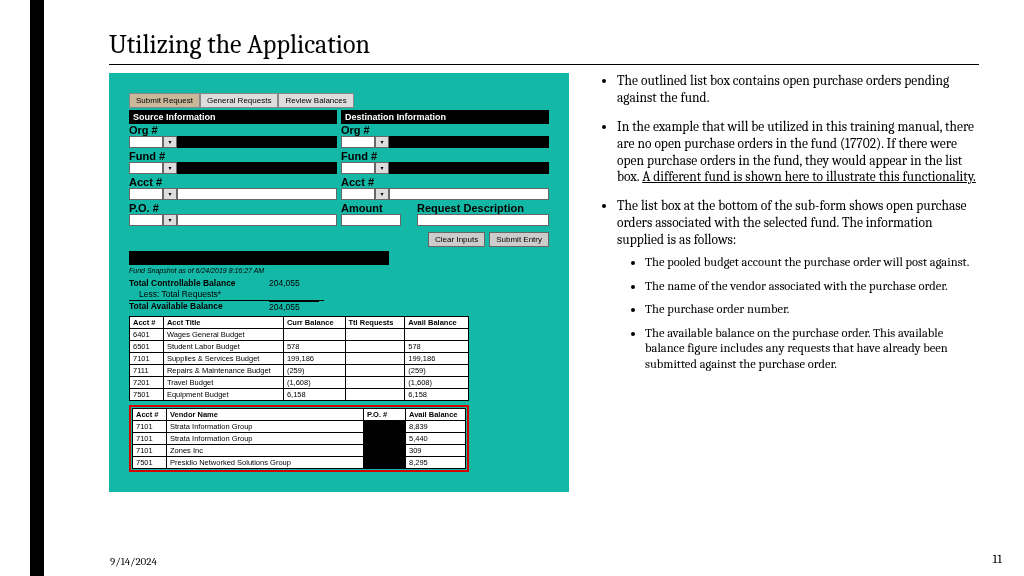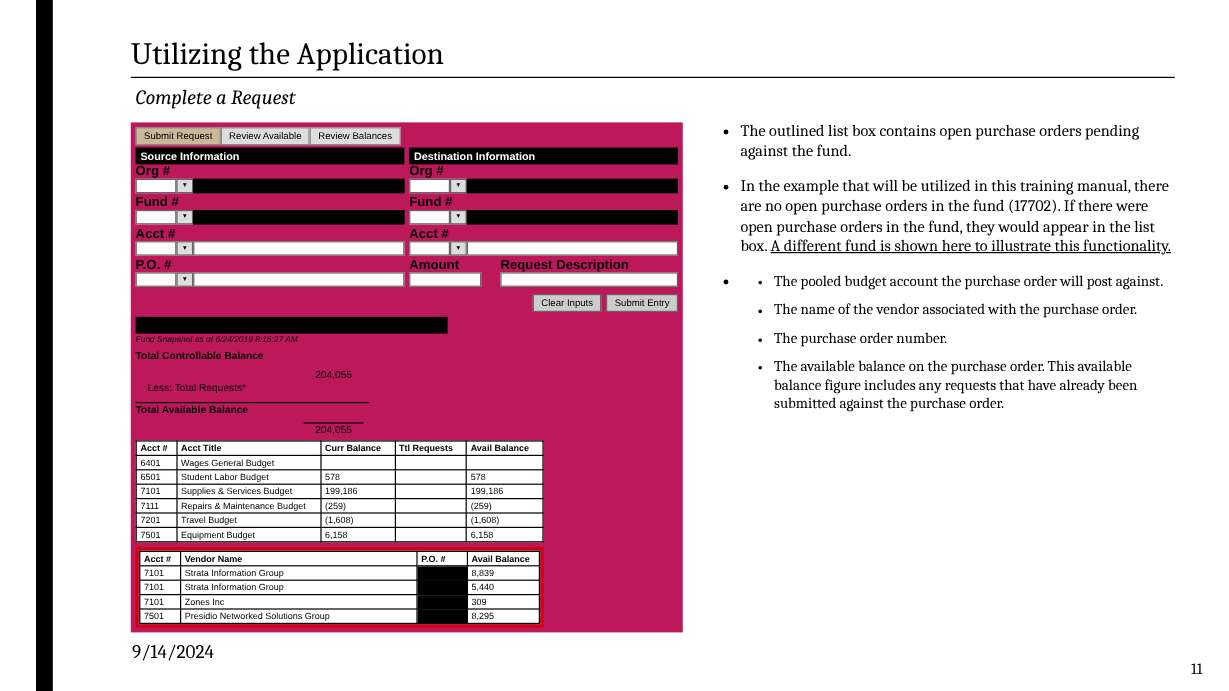--- a/index.html
+++ b/index.html
@@ -34,22 +34,22 @@
     font-style: italic;
     margin-bottom: 10px;
     margin-left: 4px;
   }
   .two-col {
     display: flex;
     gap: 30px;
   }
   .screenshot {
     width: 460px;
-    background: #be185d;
-    padding: 4px;
+    background: #14b8a6;
+    padding: 20px;
     font-family: "Segoe UI", Arial, sans-serif;
     font-size: 8px;
     color: #000;
     position: relative;
   }
   .tabs { display: flex; gap: 0; margin-bottom: 2px; }
   .tab {
     border: 1px solid #888;
     padding: 2px 6px;
     background: #ddd;
@@ -102,21 +102,21 @@
   }
   .black-block {
     background: #000;
     height: 14px;
     width: 260px;
     margin: 2px 0;
   }
   .snapshot { font-style: italic; font-size: 7px; margin: 2px 0 4px; }
   .bal-row { display: flex; font-size: 8.5px; margin: 1px 0; }
   .bal-row .lbl { width: 140px; font-weight: bold; }
-  .bal-row .val { width: 50px; text-align: center; margin-top: 16px; }
+  .bal-row .val { width: 50px; text-align: left; }
   .indent { margin-left: 10px; font-weight: normal !important; }
   .tbl {
     border-collapse: collapse;
     width: 340px;
     font-size: 7.5px;
     background: #fff;
     margin-top: 4px;
   }
   .tbl th, .tbl td {
     border: 1px solid #000;
@@ -137,45 +137,44 @@
     line-height: 1.25;
   }
   .right-col ul { list-style: disc; padding-left: 18px; }
   .right-col > ul > li { margin-bottom: 12px; }
   .right-col ul ul { margin-top: 6px; padding-left: 28px; }
   .right-col ul ul li { margin-bottom: 8px; font-size: 12.5px; }
   .underline { text-decoration: underline; }
   .footer-date {
     position: absolute;
     left: 110px;
-    bottom: 24px;
-    font-size: 16px;
+    bottom: 8px;
+    font-size: 11px;
   }
   .footer-page {
     position: absolute;
     right: 22px;
     bottom: 10px;
     font-size: 13px;
   }
 </style>
 </head>
 <body>
 
 <div class="black-bar"></div>
 
 <div class="content">
   <h1 class="title">Utilizing the Application</h1>
-  <div class="subtitle">Complete a Request</div>
 
   <div class="two-col">
 
     <div class="screenshot">
       <div class="tabs">
         <div class="tab active">Submit Request</div>
-        <div class="tab">Review Available</div>
+        <div class="tab">General Requests</div>
         <div class="tab">Review Balances</div>
       </div>
 
       <div class="form-row">
         <div class="form-col">
           <div class="section-hdr">Source Information</div>
           <div class="field-group">
               <div class="field-label">Org #</div>
             <div class="input-pair">
                 <div class="input-small"></div>
@@ -357,21 +356,21 @@
               </tr>
         </tbody>
           </table>
       </div>
     </div>
 
     <div class="right-col">
       <ul>
         <li><span>The outlined list box contains open purchase orders pending against the fund.</span></li>
         <li><span>In the example that will be utilized in this training manual, there are no open purchase orders in the fund (17702). If there were open purchase orders in the fund, they would appear in the list box. </span><span class="underline">A different fund is shown here to illustrate this functionality.</span></li>
-        <li>
+        <li><span>The list box at the bottom of the sub-form shows open purchase orders associated with the selected fund. The information supplied is as follows:</span>
           <ul>
             <li>The pooled budget account the purchase order will post against.</li>
             <li>The name of the vendor associated with the purchase order.</li>
             <li>The purchase order number.</li>
             <li>The available balance on the purchase order. This available balance figure includes any requests that have already been submitted against the purchase order.</li>
           </ul>
         </li>
       </ul>
     </div>
   </div>

